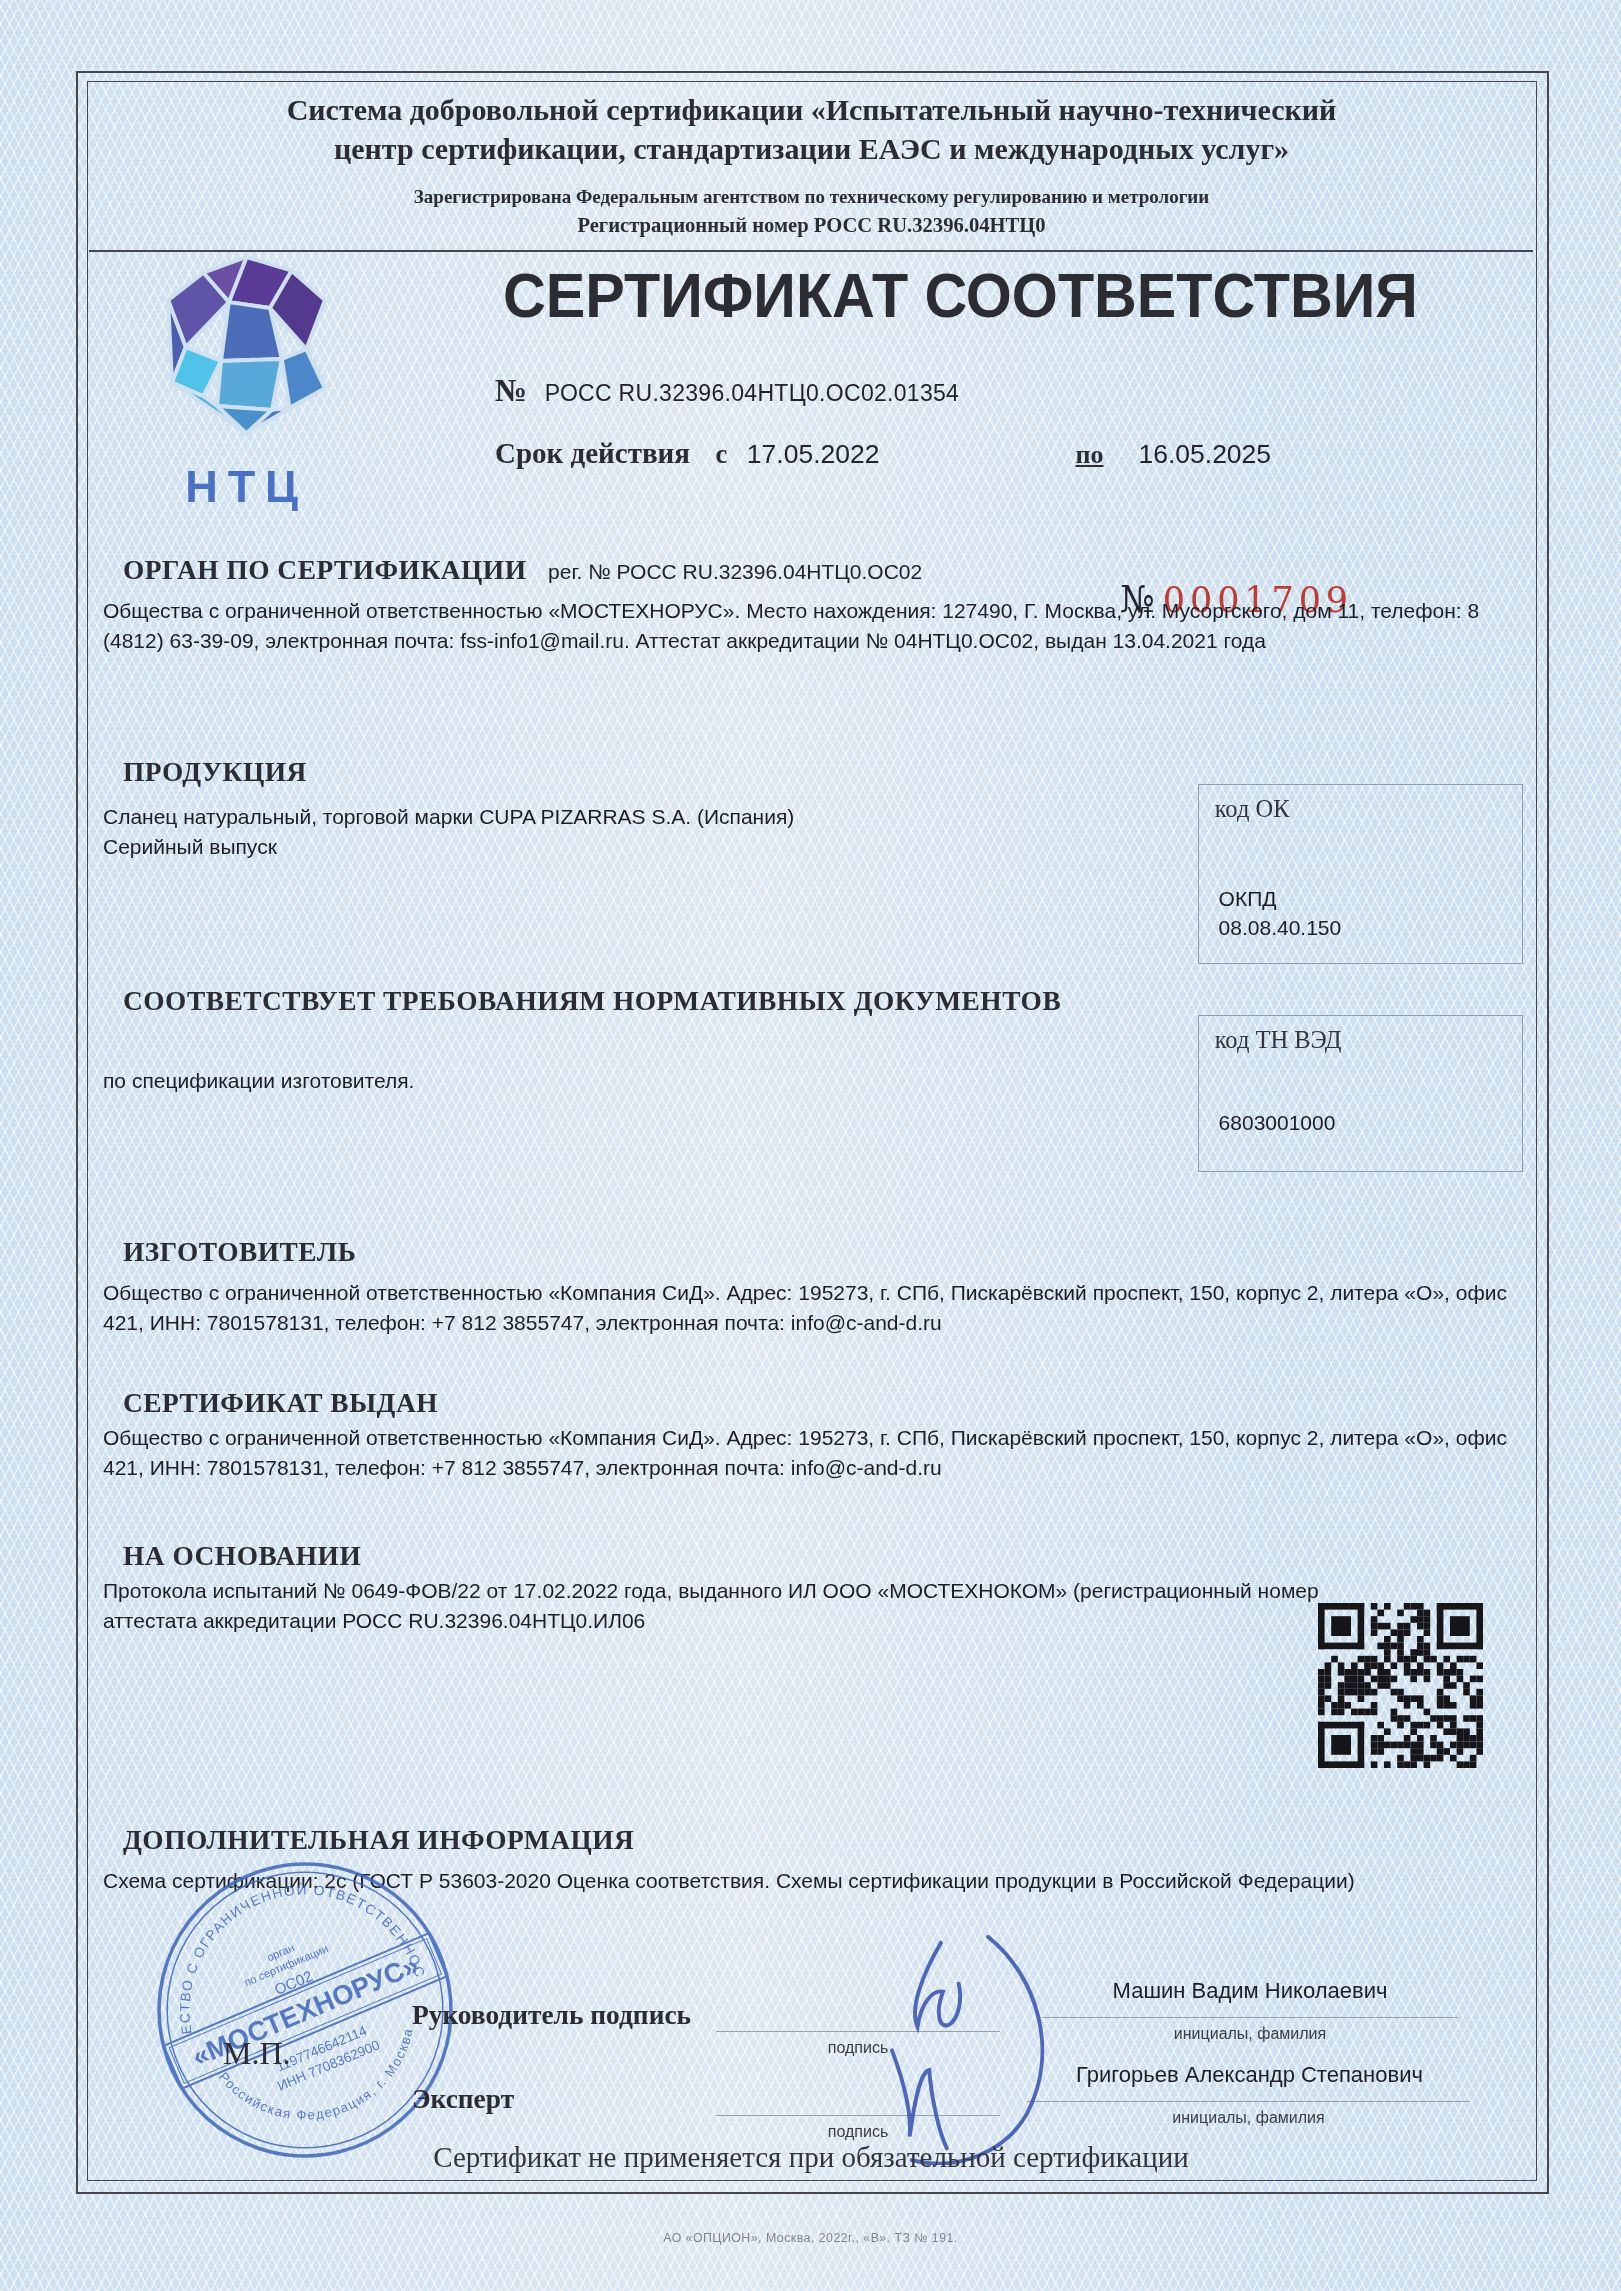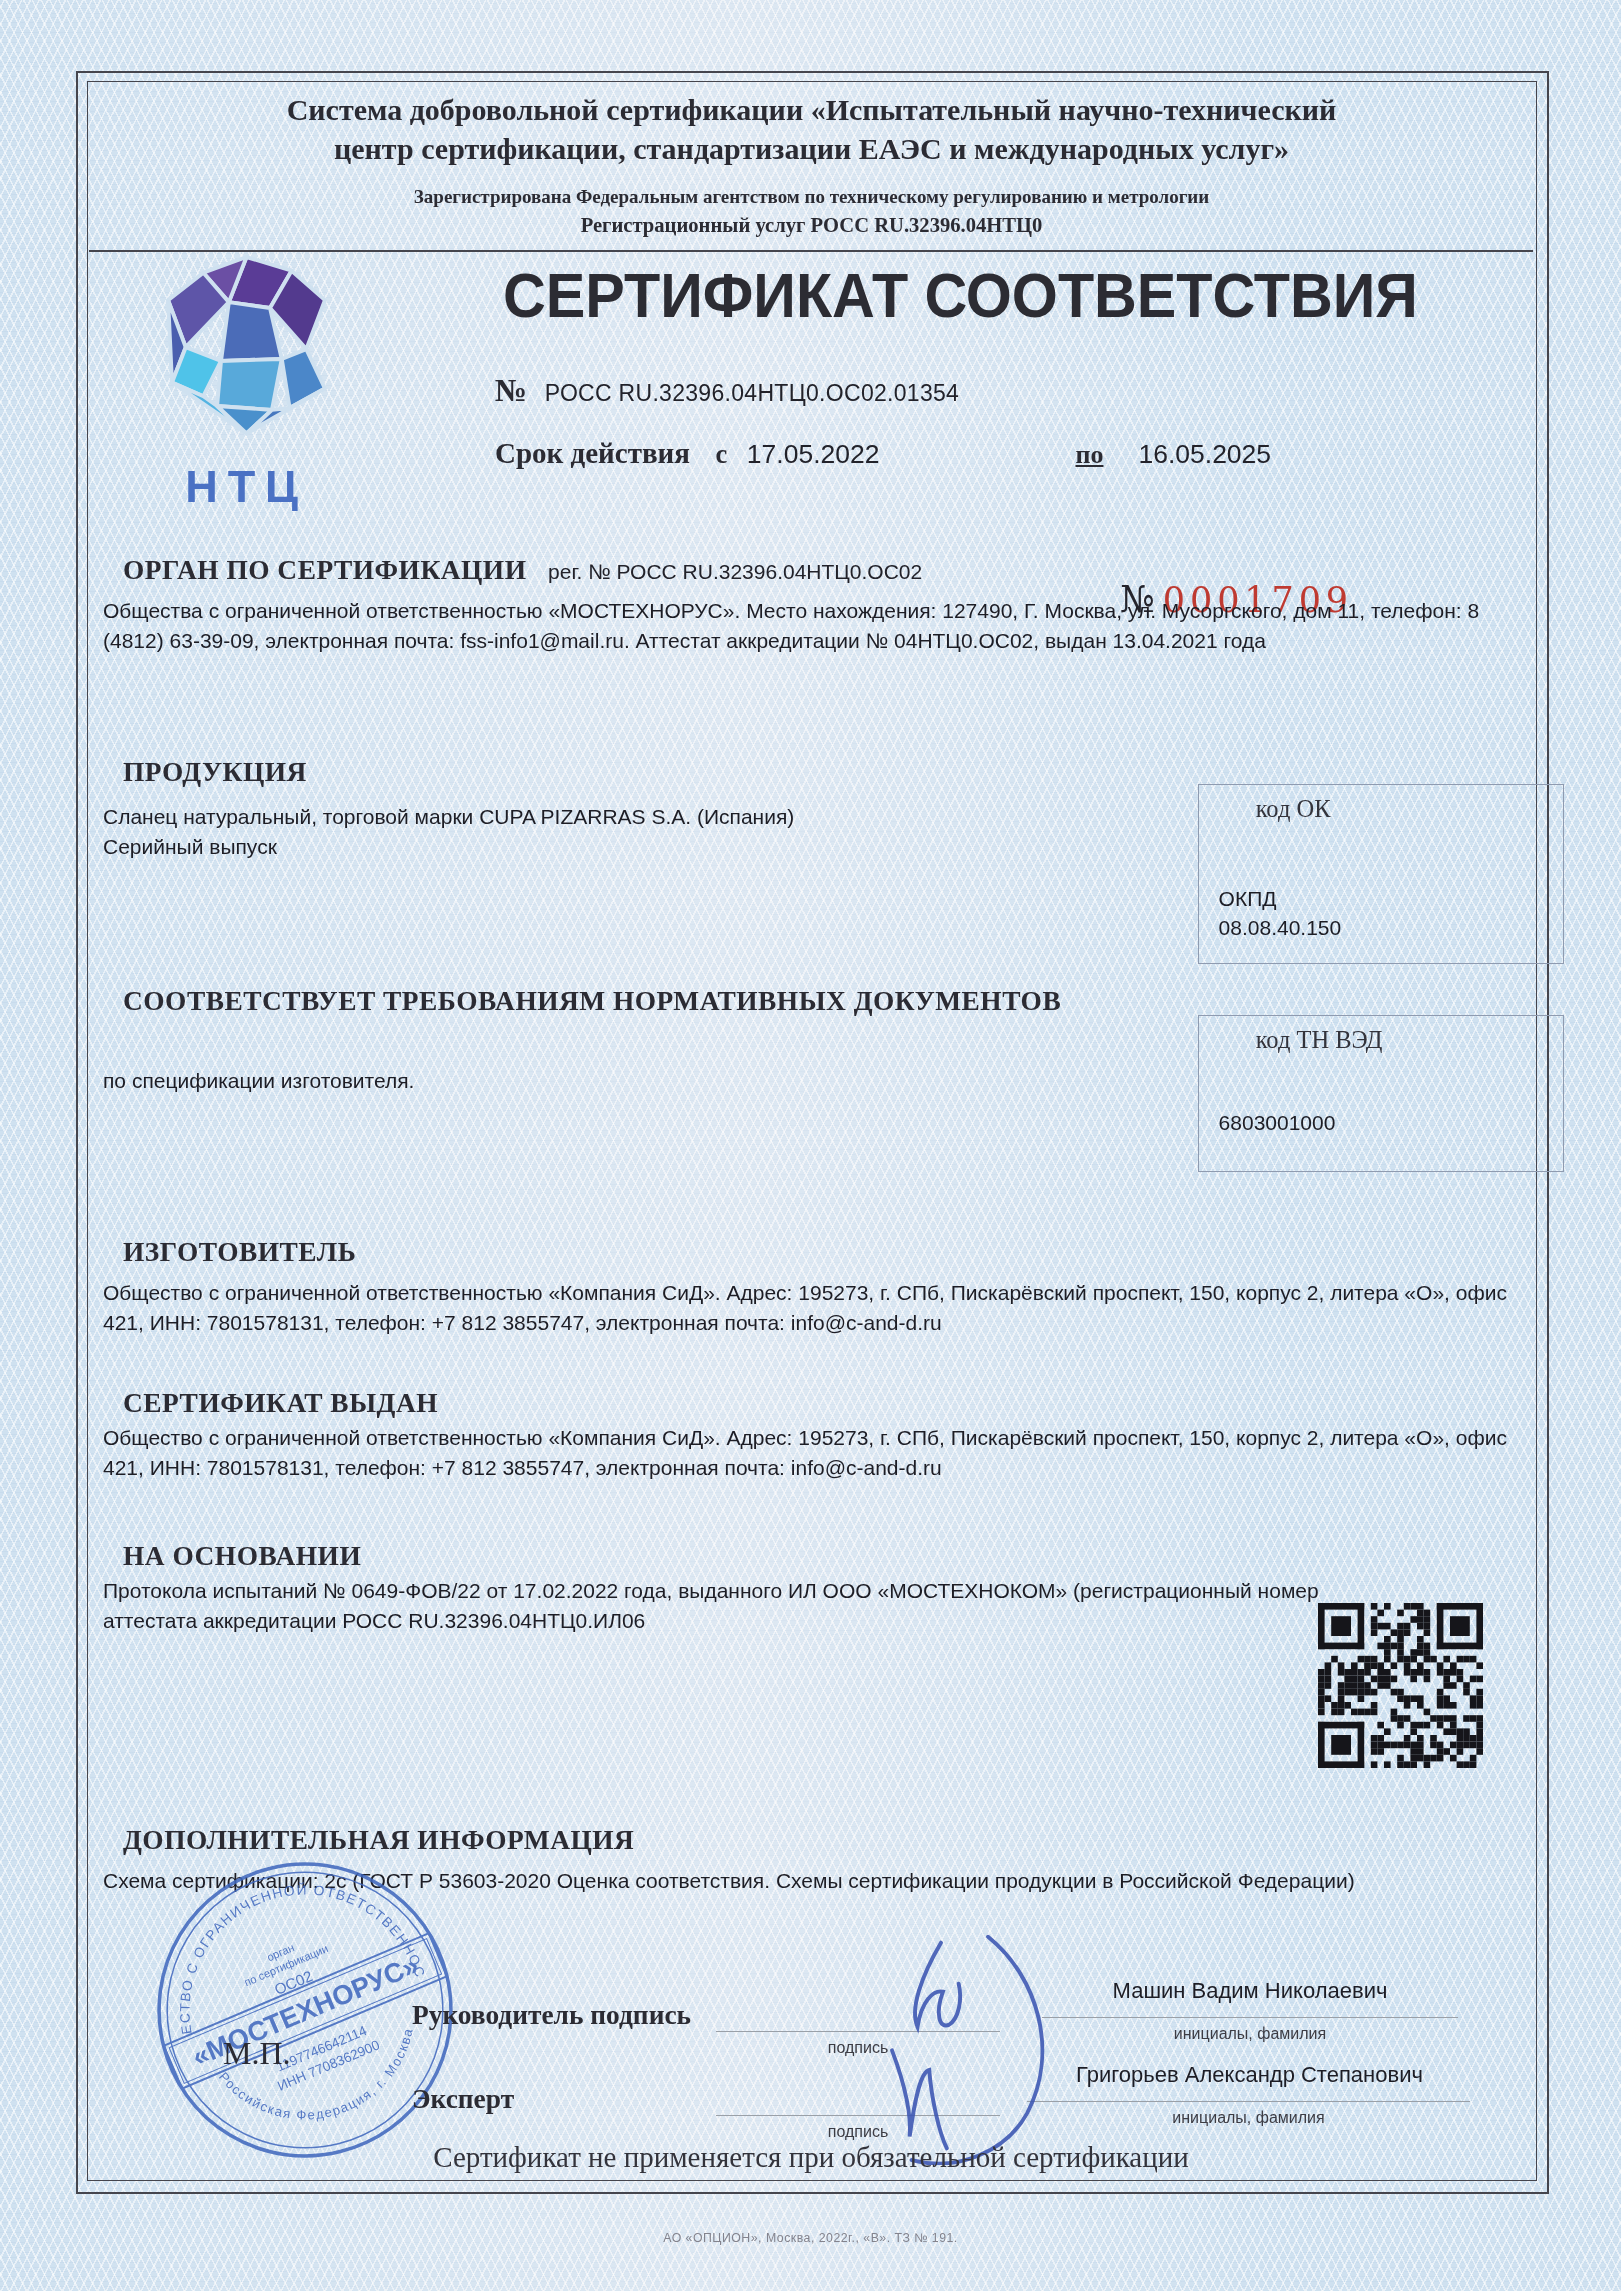--- a/index.html
+++ b/index.html
@@ -61,21 +61,21 @@
   .conf-body{left:103px;top:1066px;width:1078px;}
   .manu-head{left:123px;top:1237px;}
   .manu-body{left:103px;top:1278px;width:1436px;}
   .issued-head{left:123px;top:1388px;}
   .issued-body{left:103px;top:1423px;width:1436px;}
   .basis-head{left:123px;top:1541px;}
   .basis-body{left:103px;top:1576px;width:1255px;}
   .add-head{left:123px;top:1825px;}
   .add-body{left:103px;top:1866px;width:1441px;}
 
-  .code-box{border:1.5px solid #8f9bb0;padding-left:41px;}
+  .code-box{border:1.5px solid #8f9bb0;}
   .ok-box{left:1198px;top:784px;width:323px;height:178px;}
   .tn-box{left:1198px;top:1015px;width:323px;height:155px;}
   .code-box .cb-label{font-family:"Liberation Serif", serif;font-size:24.5px;color:#33333b;padding:9.8px 0 0 15.7px;}
   .code-box .cb-value{position:absolute;left:19.6px;font-size:21px;line-height:1.4;color:#1d1d25;}
   .ok-box .cb-value{top:99px;}
   .tn-box .cb-value{top:92px;}
 
   .qr{left:1318px;top:1603px;width:165px;height:165px;}
 
   .stamp{left:153px;top:1858px;width:304px;height:304px;transform:rotate(-14deg);opacity:0.85;}
@@ -110,21 +110,21 @@
 
   <div class="abs frame-outer"></div>
   <div class="abs frame-inner"></div>
   <div class="abs header-sep"></div>
 
   <div class="abs hdr-title">
     <div>Система добровольной сертификации «Испытательный научно-технический</div>
     <div>центр сертификации, стандартизации ЕАЭС и международных услуг»</div>
   </div>
   <div class="abs hdr-reg">Зарегистрирована Федеральным агентством по техническому регулированию и метрологии</div>
-  <div class="abs hdr-regnum">Регистрационный услуг РОСС RU.32396.04НТЦ0</div>
+  <div class="abs hdr-regnum">Регистрационный номер РОСС RU.32396.04НТЦ0</div>
 
   <div class="abs logo-wrap">
     <svg width="247" height="265" viewBox="0 0 252 270">
       <g stroke="#cfe1f0" stroke-width="4" stroke-linejoin="round">
         <polygon points="126,8 172,22 150,60 108,54" fill="#5a3c96"></polygon>
         <polygon points="126,8 82,24 108,54" fill="#6b4fa4"></polygon>
         <polygon points="172,22 206,52 187,102 150,60" fill="#533a8e"></polygon>
         <polygon points="82,24 46,52 64,100 108,54" fill="#5e55a8"></polygon>
         <polygon points="108,54 150,60 162,112 100,114" fill="#4b6cb8"></polygon>
         <polygon points="46,52 64,100 50,136" fill="#4a5fae"></polygon>

